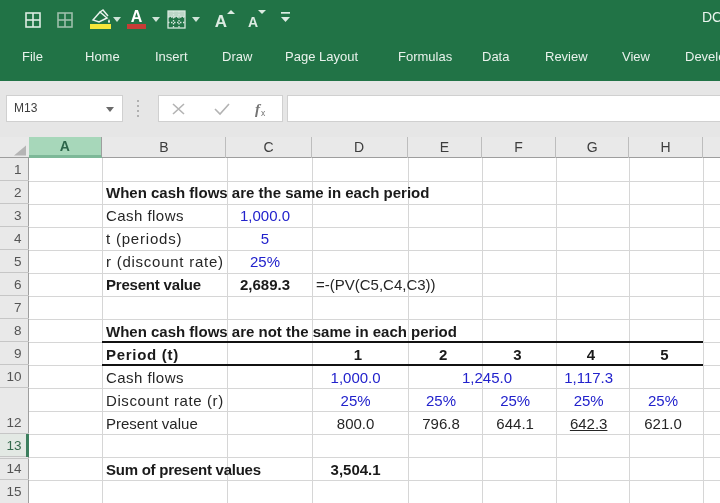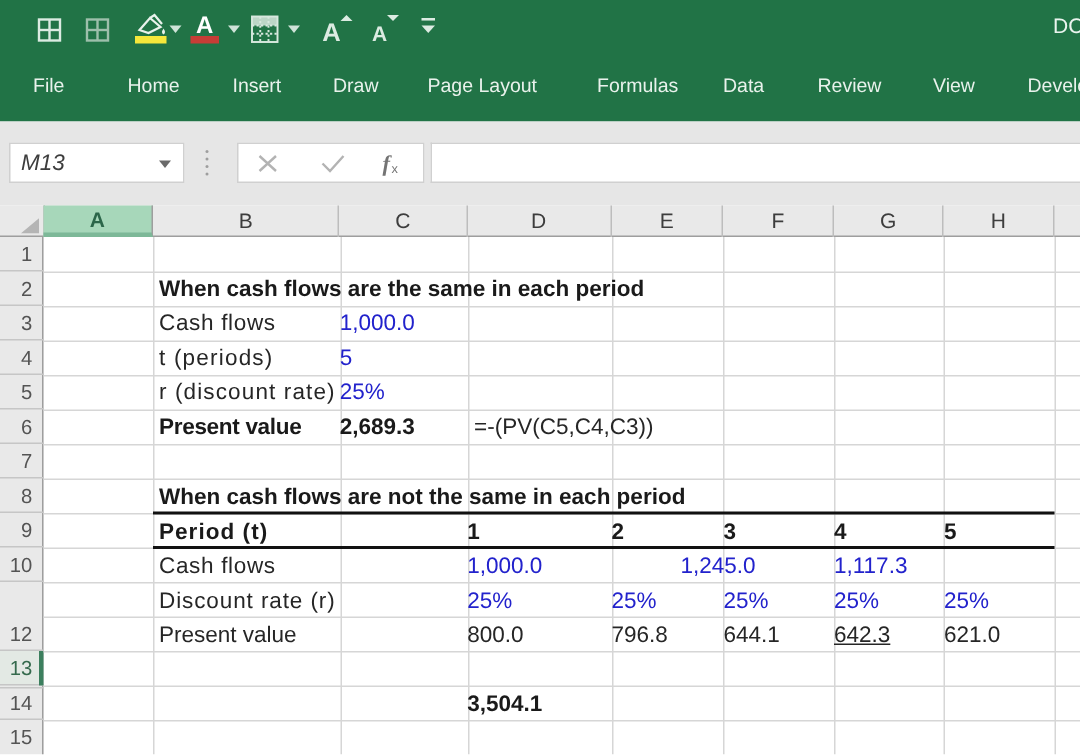--- a/index.html
+++ b/index.html
@@ -29,21 +29,21 @@
   .rh{position:absolute;left:0;width:28.5px;text-align:right;padding-right:7px;
       font-size:13.5px;color:#545454;border-bottom:1px solid #c6c6c6;}
 
   
   .vline{position:absolute;top:157.5px;height:345.5px;width:1px;background:#d6d6d6;}
   .hline{position:absolute;left:28.5px;width:691.5px;height:1px;background:#d6d6d6;}
 
   .cell{position:absolute;height:23px;line-height:23px;font-size:15px;color:#262626;white-space:nowrap;}
   .b{font-weight:bold;color:#1a1a1a;}
   .blue{color:#2222cc;}
-  .r{text-align:left;}
+  .r{text-align:center;}
 </style>
 </head>
 <body>
 <div id="app">
 
   <div class="abs" id="ribbon"></div>
 
   <svg class="abs" style="left:0;top:0" width="340" height="40" viewBox="0 0 340 40">
 
     <g stroke="#dcebe2" stroke-width="1.6" fill="none">
@@ -108,21 +108,21 @@
   <div class="tab" style="left:222px">Draw</div>
   <div class="tab" style="left:285px">Page Layout</div>
   <div class="tab" style="left:398px">Formulas</div>
   <div class="tab" style="left:482px">Data</div>
   <div class="tab" style="left:545px">Review</div>
   <div class="tab" style="left:622px">View</div>
   <div class="tab" style="left:685px">Develo</div>
 
   <div class="abs" id="fstrip"></div>
   <div class="wbox" style="left:6px;top:95px;width:117px;">
-      <span style="position:absolute;left:7px;top:0;line-height:25px;font-size:15px;color:#3d3d3d;font-style:italic;">M13</span>
+      <span style="position:absolute;left:7px;top:0;line-height:25px;font-size:12px;color:#3d3d3d;">M13</span>
     <span id="nbcaret"></span>
     </div>
   <div class="dot" style="left:137px;top:100px;"></div>
   <div class="dot" style="left:137px;top:105px;"></div>
   <div class="dot" style="left:137px;top:110px;"></div>
   <div class="dot" style="left:137px;top:115px;"></div>
   <div class="wbox" style="left:158px;top:95px;width:125px;">
     <svg width="125" height="25" viewBox="0 0 125 25">
       <g stroke="#b3b3b3" stroke-width="1.6" fill="none">
         <path d="M14 8 L25 18 M25 8 L14 18"></path>
@@ -230,15 +230,16 @@
   <div class="cell blue r" style="left:556px;top:388.5px;width:65.3px;">25%</div>
   <div class="cell blue r" style="left:629.3px;top:388.5px;width:67.5px;">25%</div>
 
   <div class="cell" style="left:106px;top:411.5px;">Present value</div>
   <div class="cell r" style="left:311.5px;top:411.5px;width:88.2px;">800.0</div>
   <div class="cell r" style="left:407.7px;top:411.5px;width:66.6px;">796.8</div>
   <div class="cell r" style="left:482.3px;top:411.5px;width:65.7px;">644.1</div>
   <div class="cell r" style="left:556px;top:411.5px;width:65.3px;text-decoration:underline;">642.3</div>
   <div class="cell r" style="left:629.3px;top:411.5px;width:67.5px;">621.0</div>
 
+  <div class="cell b" style="left:106px;top:457.9px;letter-spacing:-0.25px;">Sum of present values</div>
   <div class="cell b r" style="left:311.5px;top:457.9px;width:88.2px;">3,504.1</div>
 
 </div>
 
 </body></html>

